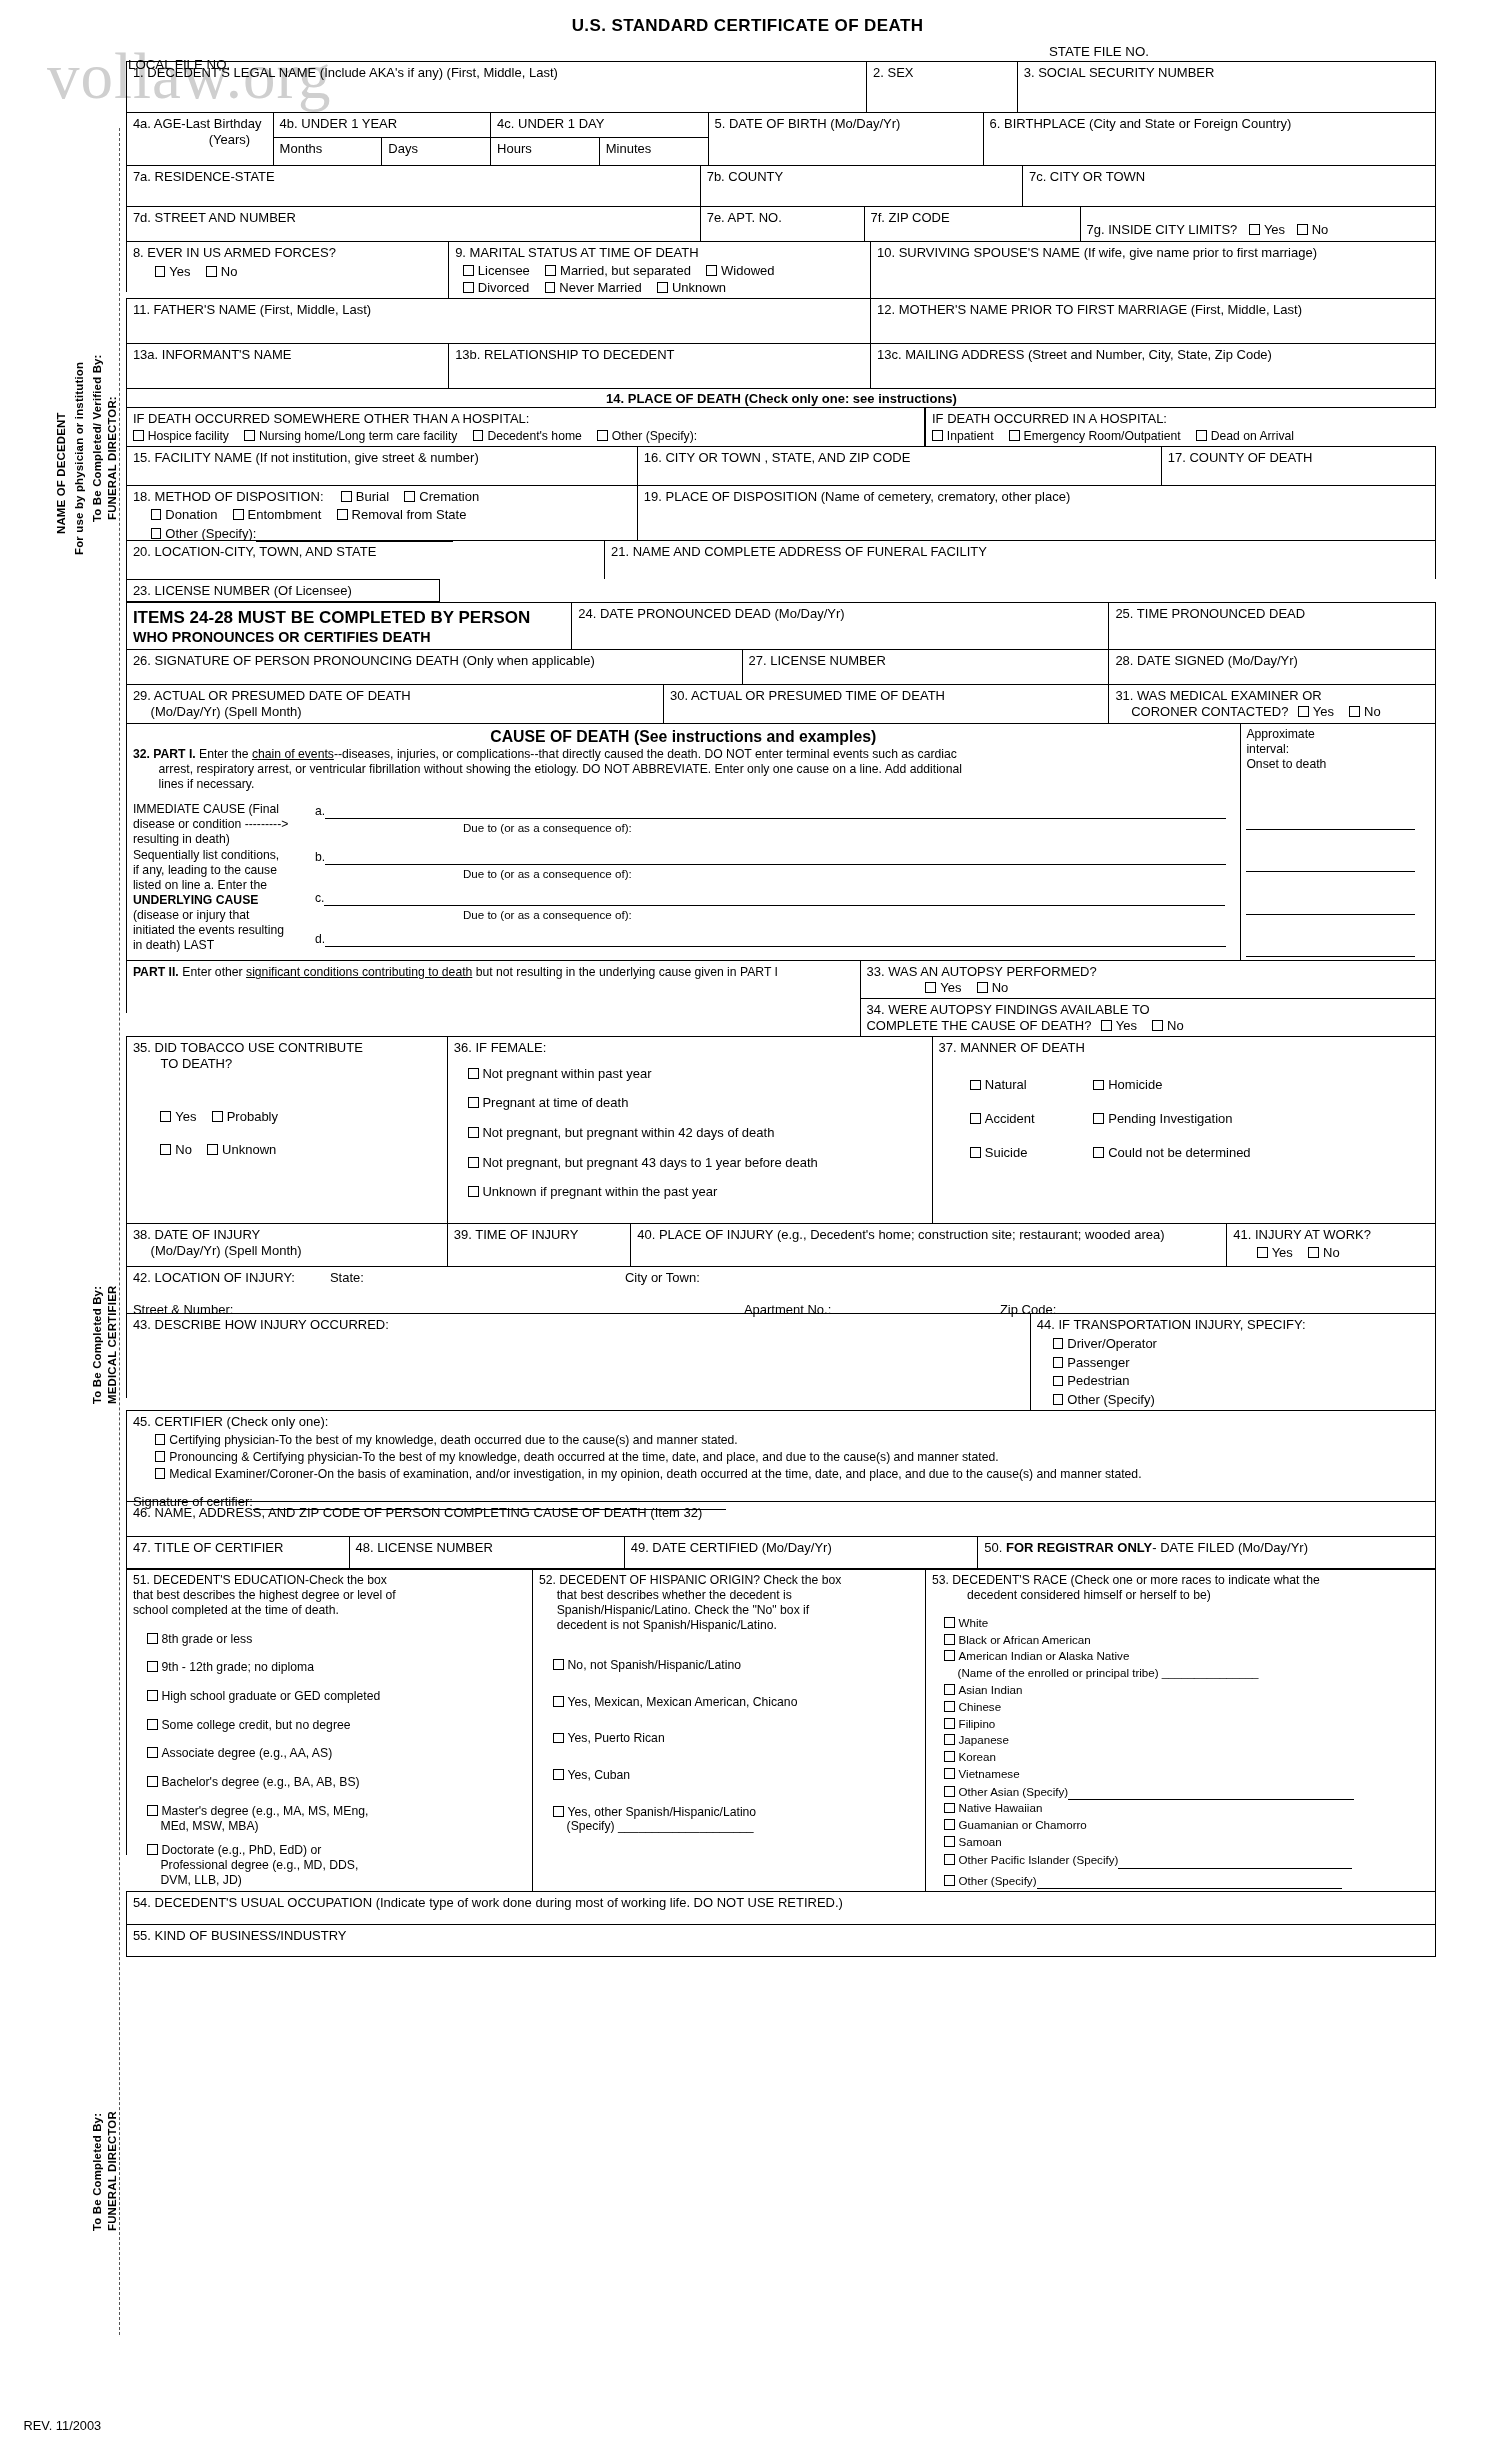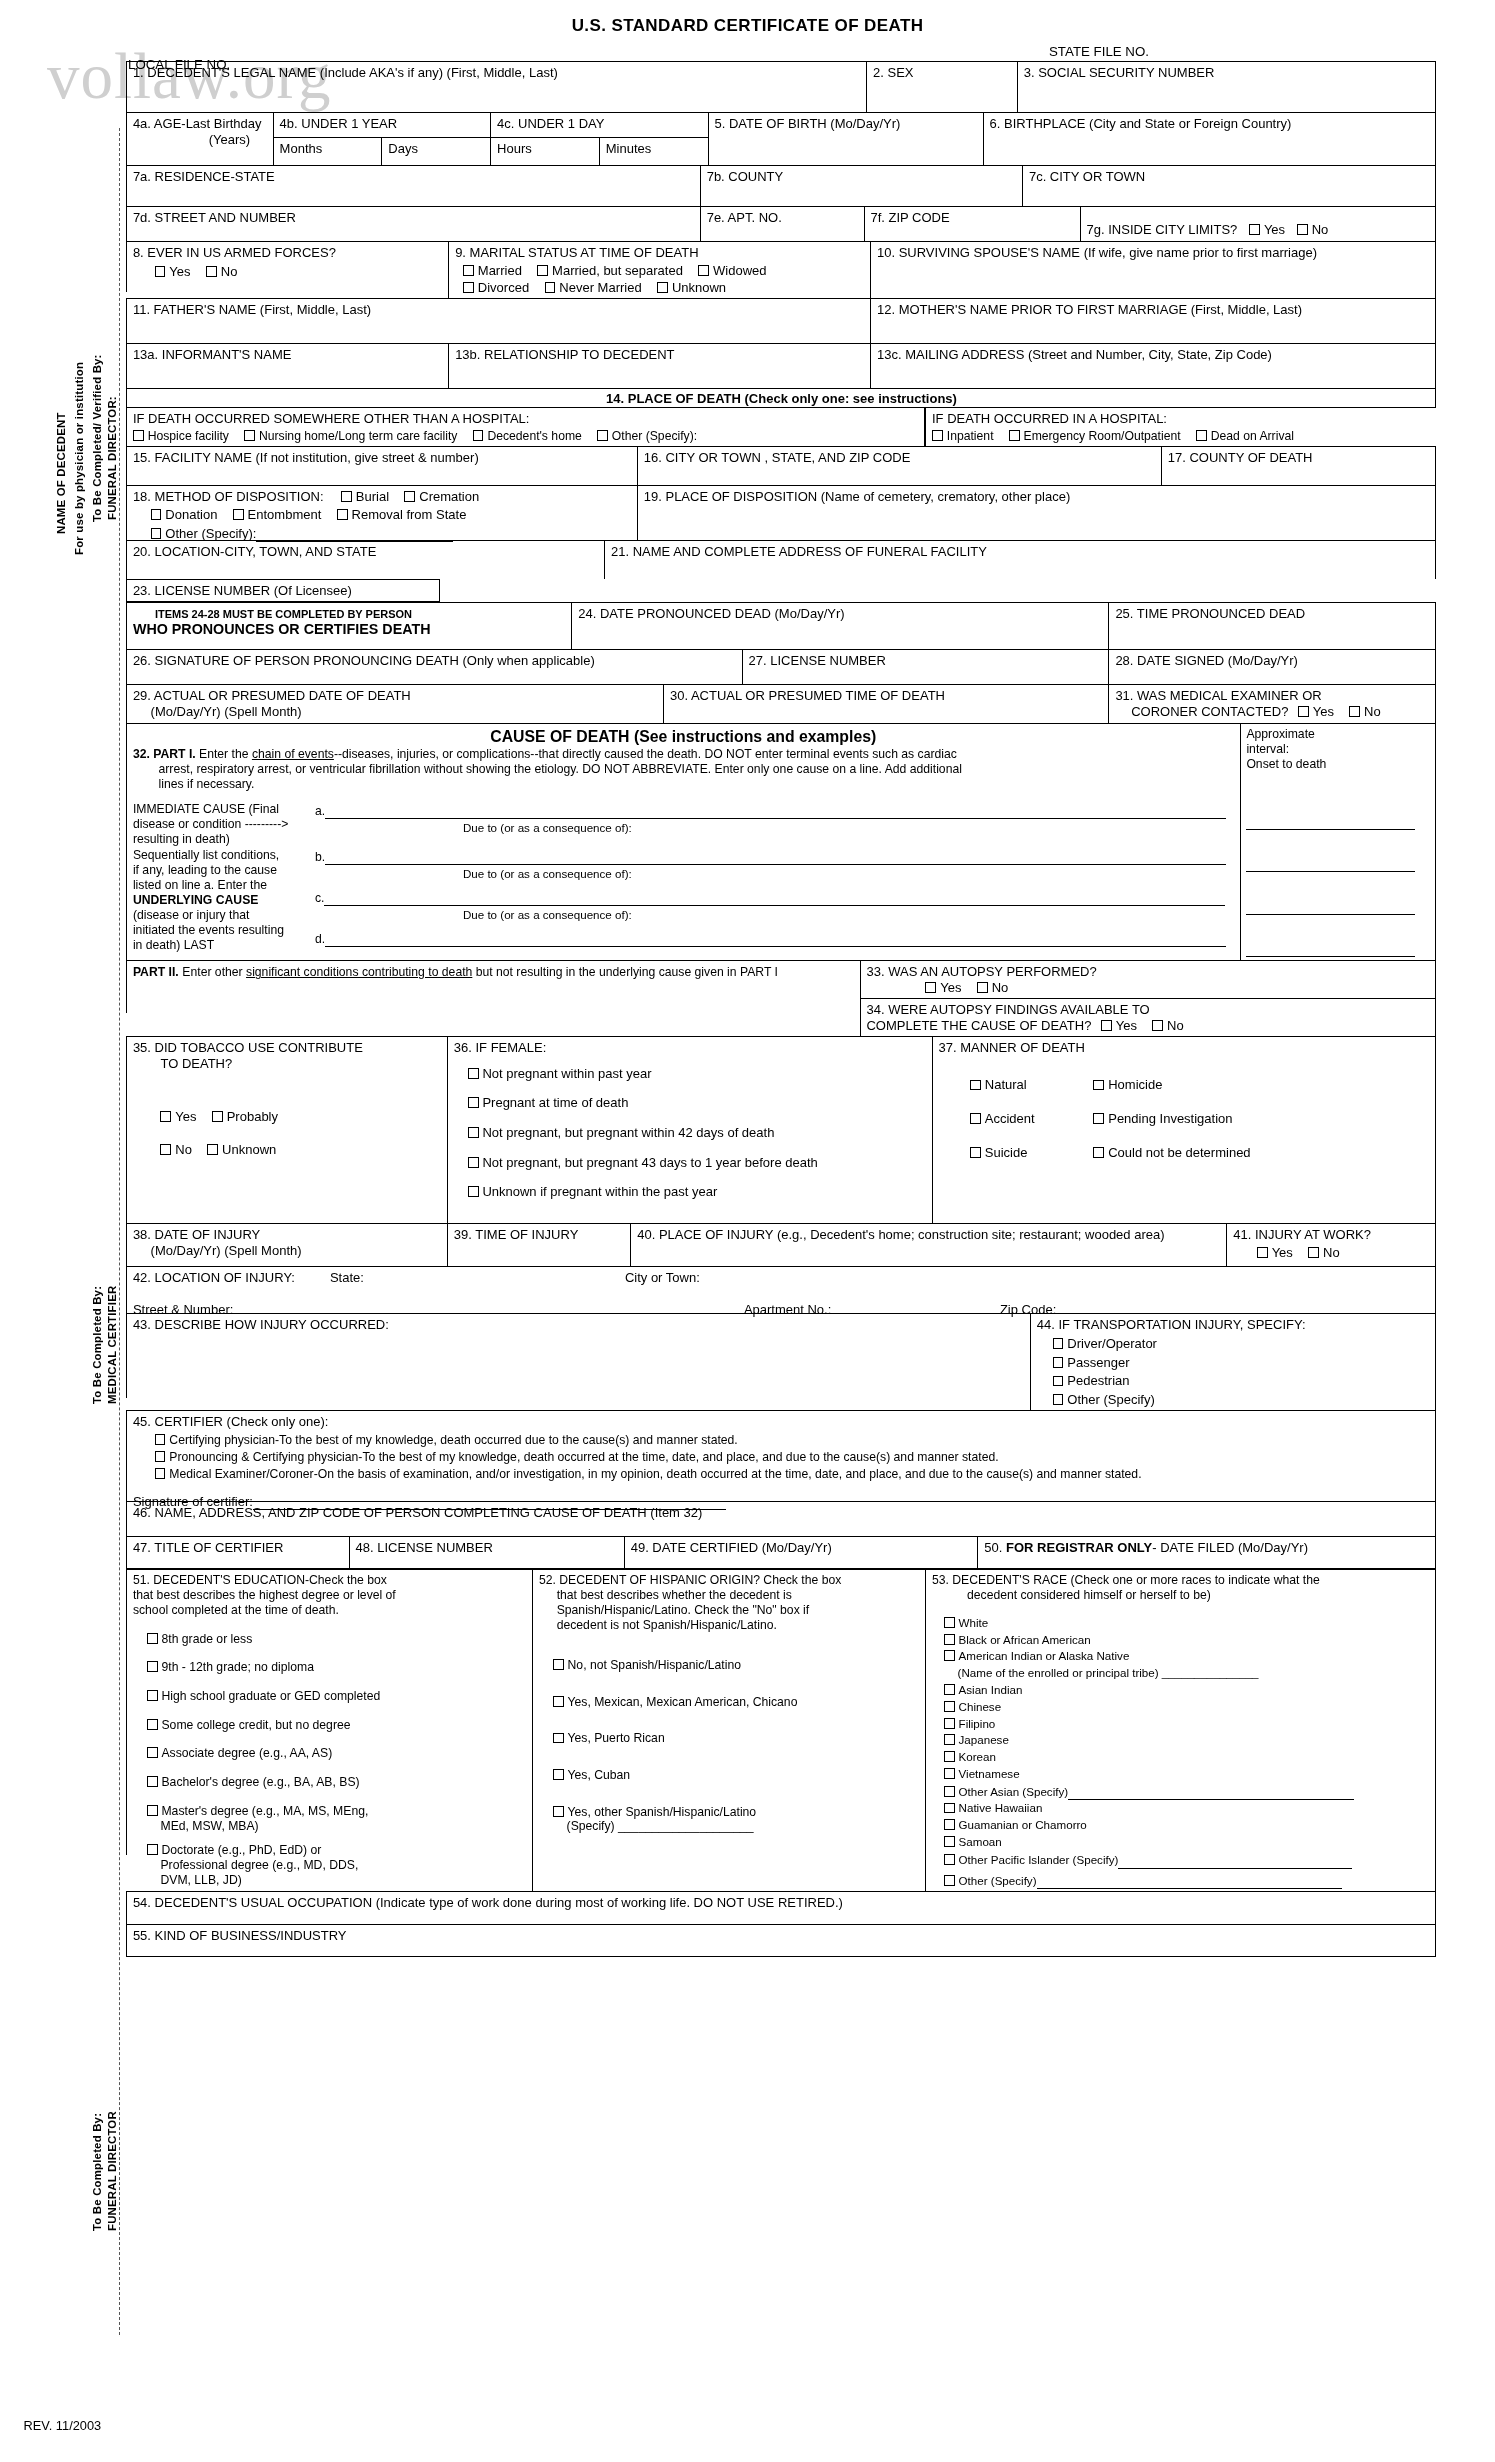--- a/index.html
+++ b/index.html
@@ -111,21 +111,21 @@
         <div class="cell" style="width:24.6%;height:51px;">
           <div>8.  EVER IN US ARMED FORCES?</div>
           <div style="padding-left:21.7px;padding-top:3px;">
             <span class="opt"><i class="cb"></i><span>Yes</span></span>
             <span class="opt"><i class="cb"></i><span>No</span></span>
           </div>
         </div>
         <div class="cell" style="width:32.2%;">
           <div>9.  MARITAL STATUS AT TIME OF DEATH</div>
           <div style="padding-left:7.9px;padding-top:2px;">
-            <span class="opt"><i class="cb"></i><span>Married</span></span>
+            <span class="opt"><i class="cb"></i><span>Licensee</span></span>
             <span class="opt"><i class="cb"></i><span>Married, but separated</span></span>
             <span class="opt"><i class="cb"></i><span>Widowed</span></span>
           </div>
           <div style="padding-left:7.9px;padding-top:1px;">
             <span class="opt"><i class="cb"></i><span>Divorced</span></span>
             <span class="opt"><i class="cb"></i><span>Never Married</span></span>
             <span class="opt"><i class="cb"></i><span>Unknown</span></span>
           </div>
         </div>
         <div class="cell rt" style="width:43.2%;"><span>10.  SURVIVING SPOUSE'S NAME  (If wife, give name prior to first marriage)</span></div>
@@ -195,21 +195,21 @@
         <div class="cell" style="width:36.5%;height:39px;"><span>20.  LOCATION-CITY, TOWN, AND STATE</span></div>
         <div class="cell rt" style="width:63.5%;"><span>21.  NAME AND COMPLETE ADDRESS OF FUNERAL FACILITY</span></div>
       </div>
 
       <div class="row lastrow">
         <div class="cell rt" style="width:24%;"><span>23.  LICENSE NUMBER (Of Licensee)</span></div>
       </div>
 
       <div class="row">
         <div class="cell" style="width:34%;height:47px;padding-top:4.9px;">
-          <div class="bold" style="font-size:11px;margin-left:22px;">ITEMS 24-28 MUST BE COMPLETED BY PERSON</div>
+          <div class="bold" style="font-size:17px;">ITEMS 24-28 MUST BE COMPLETED BY PERSON</div>
           <div class="bold" style="font-size:14.3px;">WHO PRONOUNCES OR CERTIFIES DEATH</div>
         </div>
         <div class="cell" style="width:41%;"><span>24.  DATE PRONOUNCED DEAD (Mo/Day/Yr)</span></div>
         <div class="cell rt" style="width:25%;"><span>25.  TIME PRONOUNCED DEAD</span></div>
       </div>
 
       <div class="row">
         <div class="cell" style="width:47%;height:35px;"><span>26.  SIGNATURE OF PERSON PRONOUNCING DEATH (Only when applicable)</span></div>
         <div class="cell" style="width:28%;"><span>27.  LICENSE NUMBER</span></div>
         <div class="cell rt" style="width:25%;"><span>28.  DATE SIGNED (Mo/Day/Yr)</span></div>

